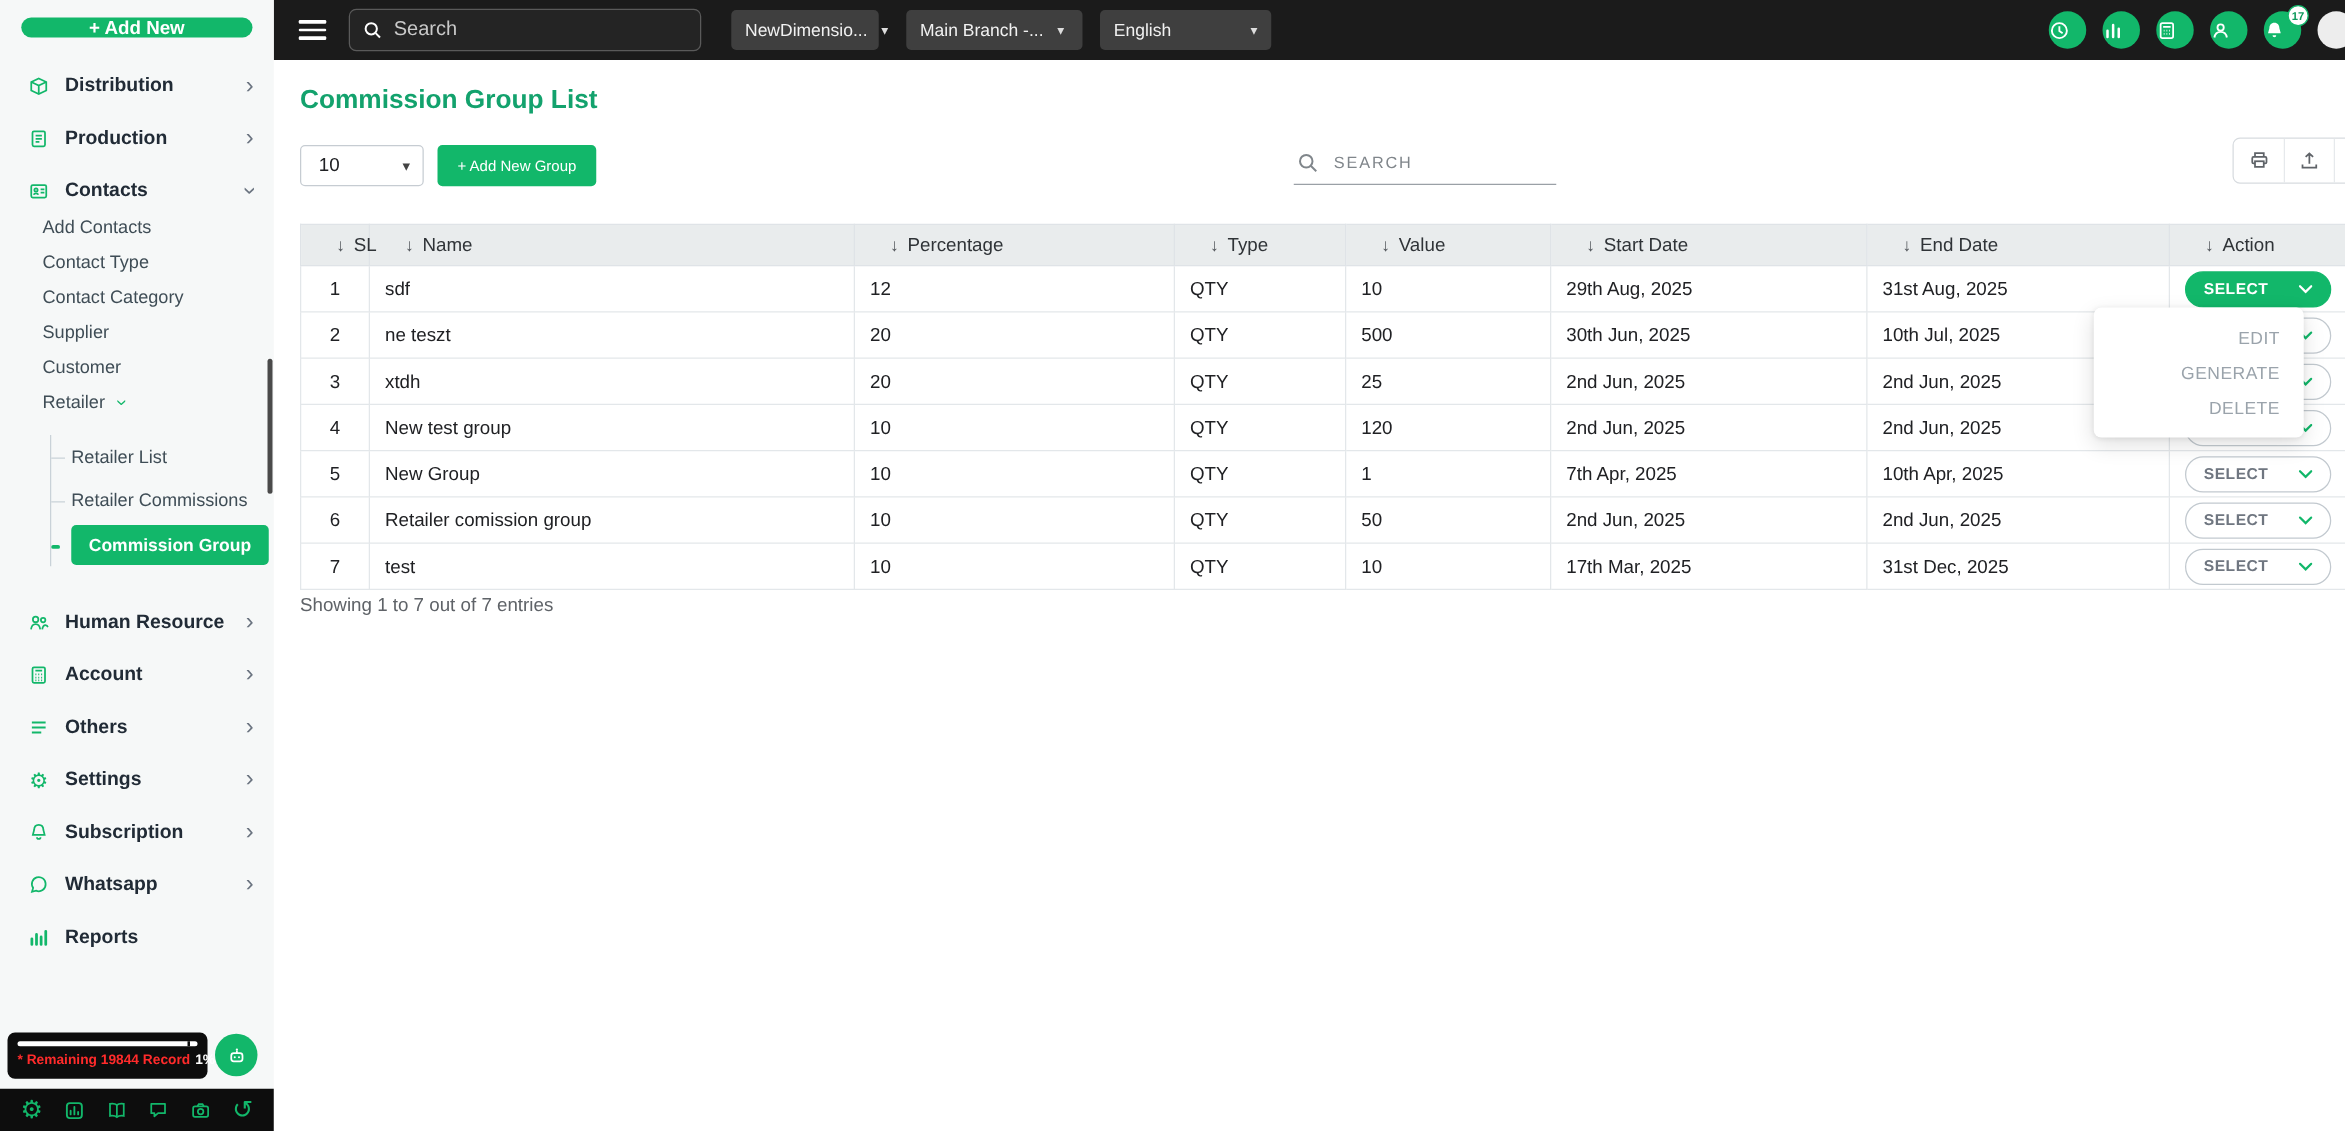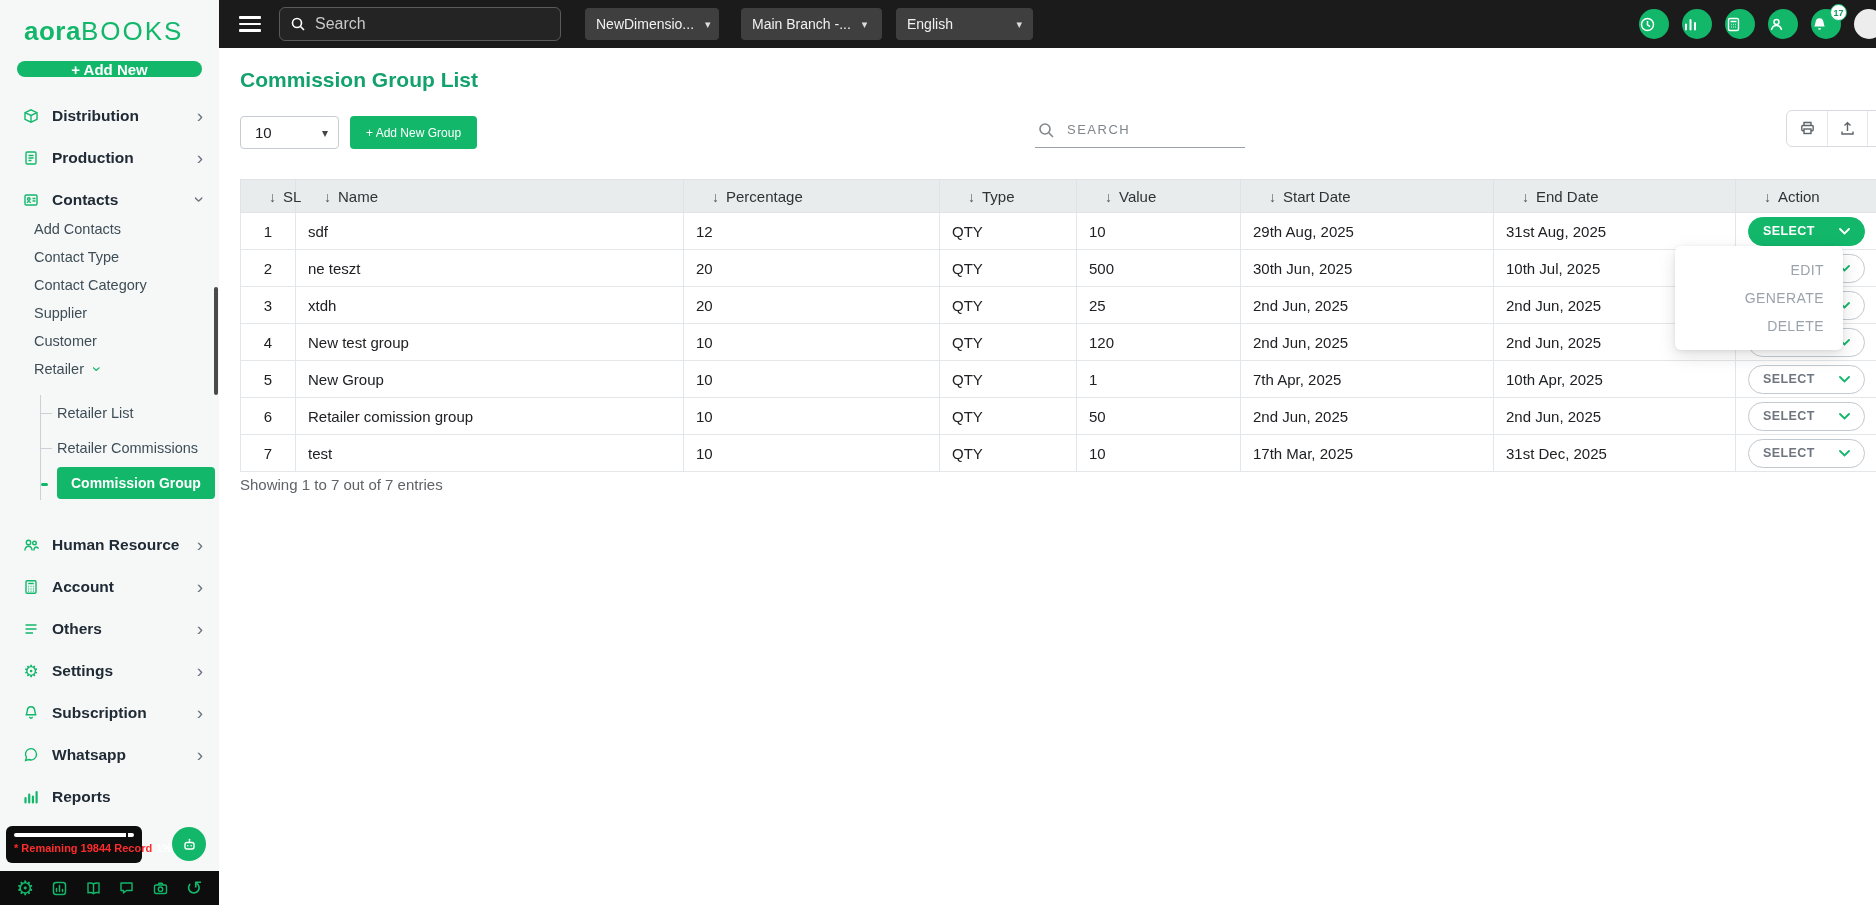--- a/index.html
+++ b/index.html
@@ -22,40 +22,40 @@
   .submenu-item{display:flex;align-items:center;height:28px;padding-left:34px;font-size:14.5px;color:#3f4d56;cursor:pointer;white-space:nowrap}
   .sm-chev{margin-left:10px;color:#12b76a;font-size:16px;display:inline-block;transform:rotate(90deg)}
   .retailer-children{margin:12px 0 10px 40px;border-left:1px solid #c9d2d8}
   .rc-item{position:relative;display:flex;align-items:center;min-height:35px;padding-left:16px;font-size:14.5px;color:#3f4d56;cursor:pointer;white-space:nowrap}
   .rc-item::before{content:"";position:absolute;left:0;top:50%;width:11px;height:1px;background:#c9d2d8}
   .rc-item.active::before{background:#12b76a;height:3px;width:7px;border-radius:2px}
   .rc-pill{background:#12b76a;color:#fff;font-weight:700;font-size:14px;padding:8px 14px;border-radius:4px}
   .group2{margin-top:12px}
   .scroll-thumb{position:absolute;right:1px;top:287px;width:4px;height:108px;background:#4a4a4a;border-radius:2px}
 
-  .usage-box{position:absolute;left:6px;top:826px;width:136px;height:37px;background:#0d0d0d;border-radius:6px;padding:7px 8px 0;z-index:12;cursor:pointer}
+  .usage-box{position:absolute;left:6px;top:826px;width:160px;height:37px;background:#0d0d0d;border-radius:6px;padding:7px 8px 0;z-index:12;cursor:pointer}
   .usage-track{height:4px;background:#fff;border-radius:2px;position:relative}
   .usage-track::after{content:"";position:absolute;right:6px;top:0;width:2px;height:4px;background:#0d0d0d}
   .usage-text{margin-top:5px;font-size:11px;font-weight:700;white-space:nowrap}
   .usage-red{color:#ff2b2b}
   .usage-pct{color:#fff;margin-left:4px}
   .assistant{position:absolute;left:172px;top:827px;width:34px;height:34px;border-radius:50%;background:#12b76a;display:flex;align-items:center;justify-content:center;z-index:12;cursor:pointer}
   .icon-strip{position:absolute;left:0;bottom:0;width:219px;height:34px;background:#0d0d0d;display:flex;align-items:center;justify-content:space-around;padding:0 8px;z-index:12}
   .strip-icon{color:#12b76a;font-size:20px;line-height:1;display:flex;align-items:center;cursor:pointer}
 
   
   .topbar{position:absolute;left:219px;top:0;right:0;height:48px;background:#1b1b1b;display:flex;align-items:center;z-index:5;overflow:hidden}
   .hamburger{margin-left:20px;width:22px;cursor:pointer;flex:none}
   .hamburger div{height:2.5px;background:#fff;margin:4px 0;border-radius:1px}
   .tb-search{margin-left:18px;width:282px;height:34px;border:1px solid #5a5a5a;border-radius:6px;display:flex;align-items:center;padding:0 10px;background:#242424;flex:none}
   .tb-search input{flex:1;margin-left:9px;background:transparent;border:none;outline:none;color:#eee;font-size:16px;font-family:inherit;min-width:0}
   .tb-search input::placeholder{color:#c9c9c9}
   .tb-select{height:32px;background:#3f3f3f;border-radius:4px;color:#f1f1f1;font-size:14px;display:flex;align-items:center;padding:0 11px;cursor:pointer;white-space:nowrap;flex:none}
   .tb-select .caret{margin-left:11px;font-size:11px;color:#ddd}
-  .tb-select.d1{margin-left:24px;width:134px}
+  .tb-select.d1{margin-left:24px;width:118px}
   .tb-select.d2{margin-left:22px;width:141px}
   .tb-select.d3{margin-left:14px;width:137px;justify-content:space-between}
   .tb-icons{position:absolute;left:1420px;top:9px;display:flex;gap:13px}
   .tb-ic{width:30px;height:30px;border-radius:50%;background:#12b76a;display:flex;align-items:center;justify-content:flex-start;position:relative;cursor:pointer;flex:none}
   .tb-ic.ghost{background:#ededed}
   .badge{position:absolute;top:-5px;right:-6px;min-width:17px;height:17px;border-radius:9px;background:#fff;border:1.5px solid #12b76a;color:#0f9a5d;font-size:9px;font-weight:700;display:flex;align-items:center;justify-content:center;padding:0 2px}
 
   
   .content{position:absolute;left:219px;top:48px;right:0;bottom:0;background:#fff;overflow:hidden}
   .page-title{position:absolute;left:21px;top:20px;font-size:21px;font-weight:700;color:#13a26d}
@@ -81,23 +81,20 @@
 
   .context-menu{position:absolute;left:1675px;top:246px;width:168px;padding:10px 0;background:#fff;border-radius:6px;box-shadow:0 1px 4px rgba(0,0,0,.08),0 6px 18px rgba(0,0,0,.12);z-index:40;text-align:right}
   .cm-item{height:28px;line-height:28px;padding:0 19px;color:#9aa3ab;font-size:14px;letter-spacing:.4px;cursor:pointer}
 
   svg{display:block}
 </style>
 </head>
 <body>
 
 <aside class="sidebar">
-  <div class="logo">
-    <span class="logo-a">aora</span><span class="logo-b">BOOKS</span>
-  </div>
   <button class="btn-add-new">+ Add New</button>
 
   <nav class="menu">
     <div class="menu-item">
       <span class="mi-icon">
           <svg width="16" height="16" viewBox="0 0 16 16" fill="none" stroke="#12b76a" stroke-width="1.4">
             <path d="M8 1.8L14 4.6v6.8L8 14.2 2 11.4V4.6z"></path>
             <path d="M2 4.6L8 7.4l6-2.8M8 7.4v6.8"></path>
           </svg>
         </span>

